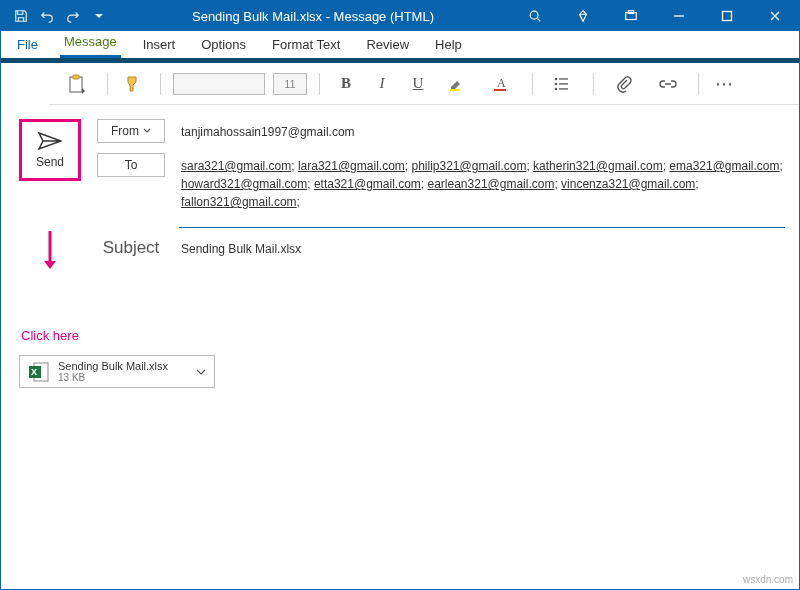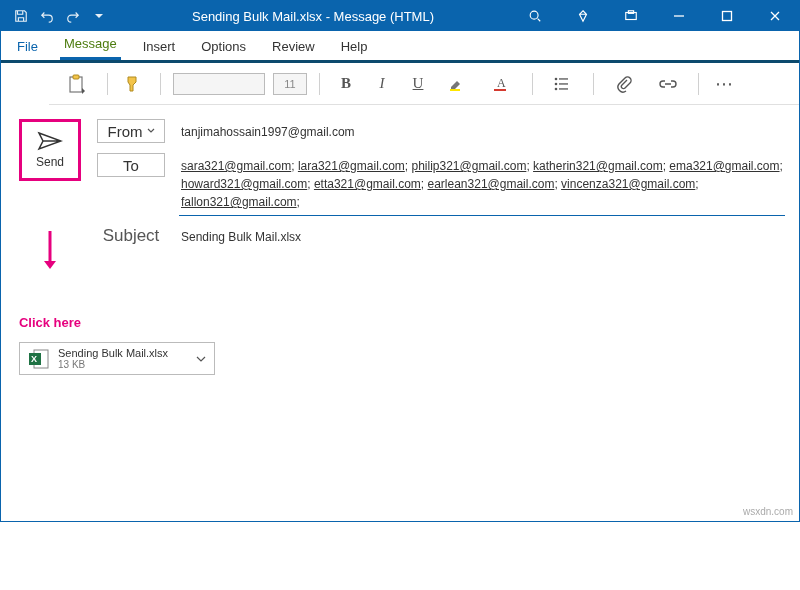--- a/index.html
+++ b/index.html
@@ -1,46 +1,46 @@
 <!DOCTYPE html>
 <html><head>
 <meta charset="utf-8">
 <style>
 * { box-sizing: border-box; margin: 0; padding: 0; }
 body { font-family: "Segoe UI", Arial, sans-serif; font-size: 12px; background: #fff; color: #333; }
-.window { width: 800px; height: 522px; border: 1px solid #0a64ad; position: relative; background: #fff; }
+.window { width: 800px; height: 590px; border: 1px solid #0a64ad; position: relative; background: #fff; }
 .titlebar { height: 30px; background: #0a64ad; display: flex; align-items: center; color: #fff; }
 .qat { display: flex; gap: 2px; align-items: center; padding-left: 8px; }
 .qat-btn { width: 24px; height: 24px; display: flex; align-items: center; justify-content: center; cursor: pointer; opacity: 0.9; }
 .title-text { flex: 1; text-align: center; font-size: 13px; color: #fff; }
 .wincontrols { display: flex; gap: 8px; padding-right: 4px; align-items: center; }
 .winbtn { width: 40px; height: 30px; display: flex; align-items: center; justify-content: center; cursor: pointer; }
-.ribbon-tabs { height: 32px; background: #fff; display: flex; align-items: flex-end; padding-left: 12px; gap: 18px; border-bottom: 3px solid #0c4a6e; font-size: 13px; }
+.ribbon-tabs { height: 32px; background: #fff; display: flex; align-items: flex-end; padding-left: 12px; gap: 18px; border-bottom: 5px solid #0c4a6e; font-size: 13px; }
 .tab { padding: 6px 4px; cursor: pointer; color: #333; }
 .tab.active { color: #4d7c0f; border-bottom: 3px solid #0a64ad; font-weight: 500; }
 .tab.file { color: #0a64ad; }
 .ribbon-tools { height: 42px; background: #fff; display: flex; align-items: center; padding: 4px 10px; gap: 8px; border-bottom: 1px solid #e0e0e0; margin-left: 48px; }
 .tool { width: 28px; height: 28px; display: flex; align-items: center; justify-content: center; cursor: pointer; color: #555; border-radius: 2px; }
 .tool.dd { width: 36px; }
 .sep { width: 1px; height: 22px; background: #d0d0d0; margin: 0 4px; }
 .fontbox { width: 92px; height: 22px; border: 1px solid #bbb; background: #f5f5f5; font-size: 11px; padding: 0 4px; color: #888; }
 .sizebox { width: 34px; height: 22px; border: 1px solid #bbb; background: #f5f5f5; font-size: 11px; text-align: center; color: #888; }
 .compose { display: flex; padding: 14px 14px 0 14px; }
 .sendcol { width: 70px; display: flex; flex-direction: column; align-items: center; gap: 40px; }
 .sendbtn { width: 62px; height: 62px; border: 3px solid #e6007e; background: #fff; display: flex; flex-direction: column; align-items: center; justify-content: center; cursor: pointer; gap: 4px; }
 .sendbtn span { font-size: 12px; color: #333; }
 .arrow-down { margin-top: 10px; color: #e6007e; font-size: 18px; }
-.clickhere { color: #e6007e; font-weight: bold; font-size: 13px; margin-top: 4px; }
+.clickhere { color: #e6007e; font-weight: normal; font-size: 13px; margin-top: 17px; }
 .fieldcol { flex: 1; margin-left: 12px; }
 .row { display: flex; align-items: flex-start; margin-bottom: 8px; }
-.row .lblbtn { width: 68px; height: 24px; border: 1px solid #bbb; background: #fff; display: flex; align-items: center; justify-content: center; cursor: pointer; font-size: 15px; color: #333; gap: 4px; text-align: right; }
+.row .lblbtn { width: 68px; height: 24px; border: 1px solid #bbb; background: #fff; display: flex; align-items: center; justify-content: center; cursor: pointer; font-size: 12px; color: #333; gap: 4px; text-align: right; }
 .row .lbltext { width: 68px; height: 24px; display: flex; align-items: center; justify-content: center; font-size: 17px; color: #555; }
 .row .fieldval { flex: 1; margin-left: 14px; padding: 4px 2px; font-size: 12px; color: #333; line-height: 1.5; }
 .fieldval.to a { color: #333; text-decoration: underline; }
-.fieldval.to { border-bottom: 1px solid #0a64ad; padding-bottom: 4px; }
+.fieldval.to { border-bottom: 1px solid #0a64ad; padding-bottom: 16px; }
 .attach-area { padding: 12px 18px; }
 .attachment { display: inline-flex; align-items: center; border: 1px solid #bbb; padding: 4px 8px; gap: 8px; cursor: pointer; }
 .attachment .xicon { width: 22px; height: 22px; display: flex; align-items: center; justify-content: center; }
 .attachment .meta { display: flex; flex-direction: column; font-size: 11px; color: #333; }
 .attachment .meta .sz { color: #777; font-size: 10px; }
 .watermark { position: absolute; right: 6px; bottom: 4px; font-size: 10px; color: #aaa; }
 svg { display: block; }
 </style>
 </head>
 <body>
@@ -105,20 +105,21 @@
           </svg>
       </div>
     </div>
   </div>
 
   <div class="ribbon-tabs">
     <div class="tab file">File</div>
     <div class="tab active">Message</div>
     <div class="tab">Insert</div>
     <div class="tab">Options</div>
+    <div class="tab">Format Text</div>
     <div class="tab">Review</div>
     <div class="tab">Help</div>
   </div>
 
   <div class="ribbon-tools">
     <div class="tool dd">
       <svg width="18" height="20" viewBox="0 0 18 20">
           <rect x="2" y="3" width="12" height="15" fill="none" stroke="#777" stroke-width="1.2"></rect>
           <rect x="5" y="1" width="6" height="4" rx="1" fill="#f3c44a" stroke="#b08a1e"></rect>
           <path d="M14 14l3 3-3 3z" fill="#555"></path>

